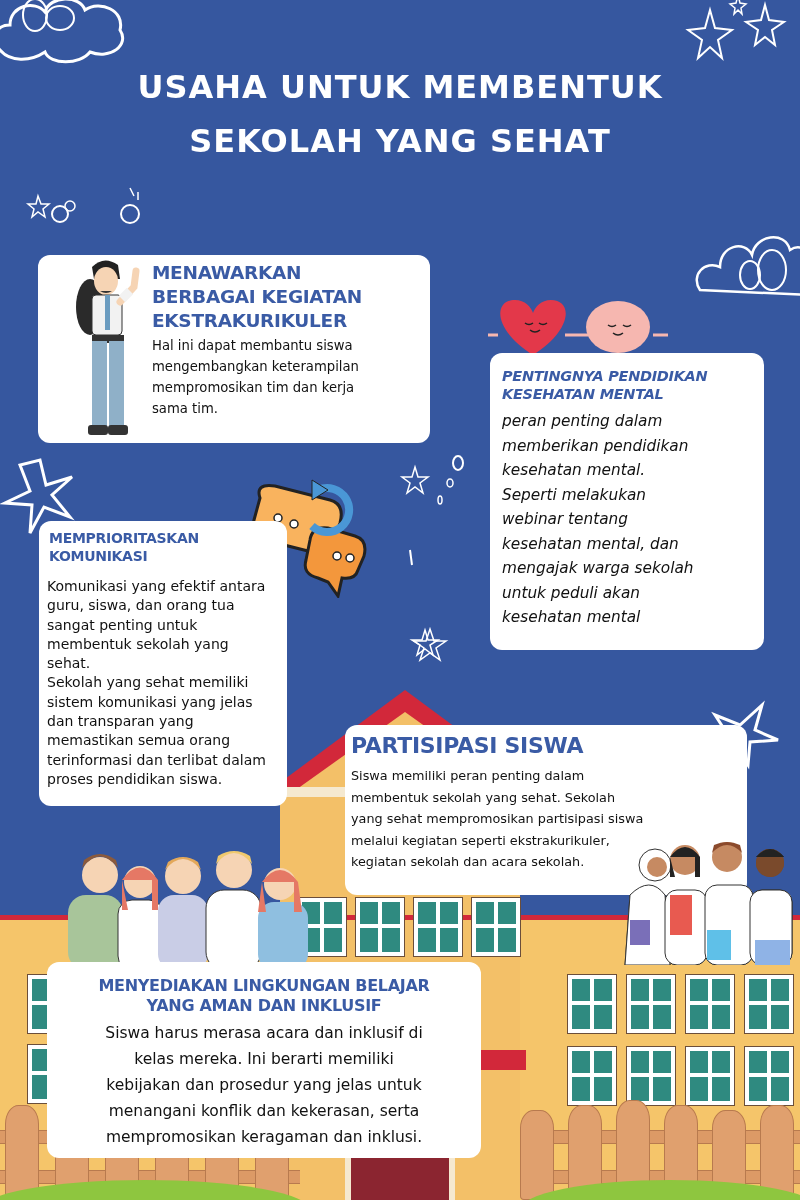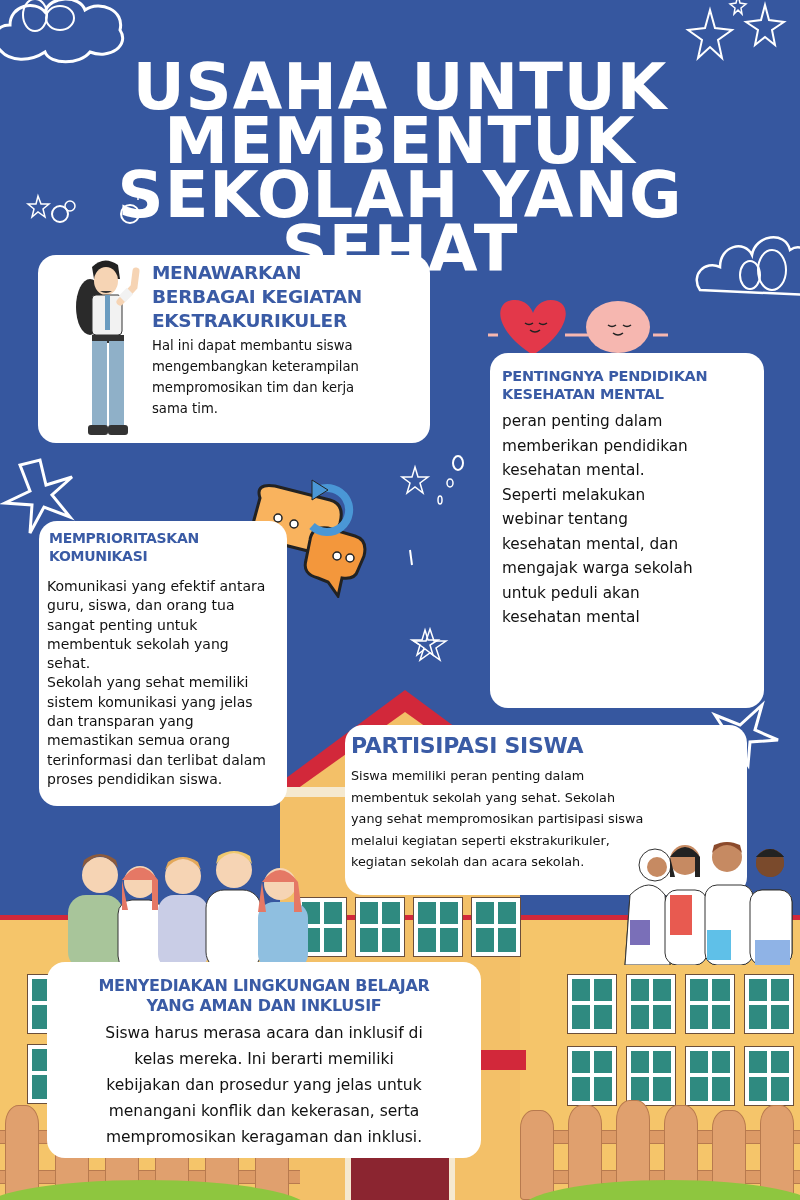--- a/index.html
+++ b/index.html
@@ -8,45 +8,45 @@
     position: relative;
     background: #36579f;
     font-family: "DejaVu Sans", sans-serif;
   }
 
   
   .title {
     position: absolute; left: 0; top: 60px; width: 800px;
     text-align: center; color: #ffffff;
     font-family: "DejaVu Sans", sans-serif;
-    font-weight: bold; font-size: 64px; line-height: 54px;
+    font-weight: bold; font-size: 32px; line-height: 54px;
     letter-spacing: 1px;
   }
 
   
   .card {
-    position: absolute; background: #ffffff; border-radius: 18px;
+    position: absolute; background: #ffffff; border-radius: 12px;
   }
   .card-title {
     color: #3a5ba5; font-weight: bold;
     font-family: "DejaVu Sans", sans-serif;
     text-transform: uppercase; letter-spacing: -0.3px;
   }
   .card-body {
     color: #111111; font-family: "DejaVu Sans", sans-serif;
     font-weight: bold;
   }
 
   
   #card-extra { left: 38px; top: 255px; width: 392px; height: 188px; }
   #card-extra .card-title { position: absolute; left: 114px; top: 6px; font-size: 18.5px; line-height: 24px; width: 275px; }
   #card-extra .card-body { position: absolute; left: 114px; top: 80px; font-size: 13.2px; line-height: 21px; width: 275px; font-weight: normal; }
 
   
-  #card-mental { left: 490px; top: 353px; width: 274px; height: 355px; }
+  #card-mental { left: 490px; top: 353px; width: 274px; height: 297px; font-style: italic; }
   #card-mental .card-title { position: absolute; left: 12px; top: 14px; font-size: 14.5px; line-height: 18px; width: 255px; }
   #card-mental .card-body { position: absolute; left: 12px; top: 56px; font-size: 15.3px; line-height: 24.5px; width: 255px; font-weight: normal; }
 
   
   #card-komunikasi { left: 39px; top: 521px; width: 248px; height: 285px; }
   #card-komunikasi .card-title { position: absolute; left: 10px; top: 8px; font-size: 14px; line-height: 18px; width: 230px; }
   #card-komunikasi .card-body { position: absolute; left: 8px; top: 56px; font-size: 14px; line-height: 19.3px; width: 240px; font-weight: normal; }
 
   
   #card-partisipasi { left: 345px; top: 725px; width: 402px; height: 170px; }

